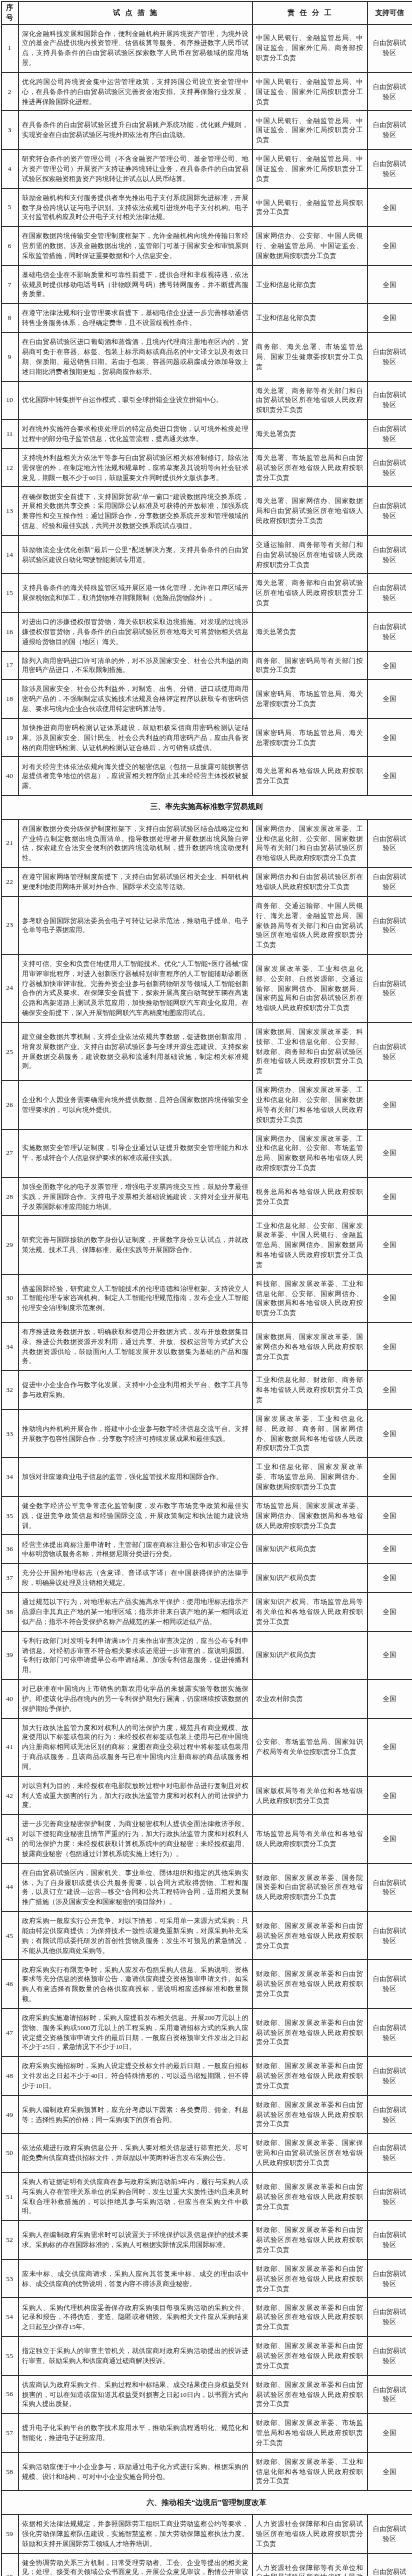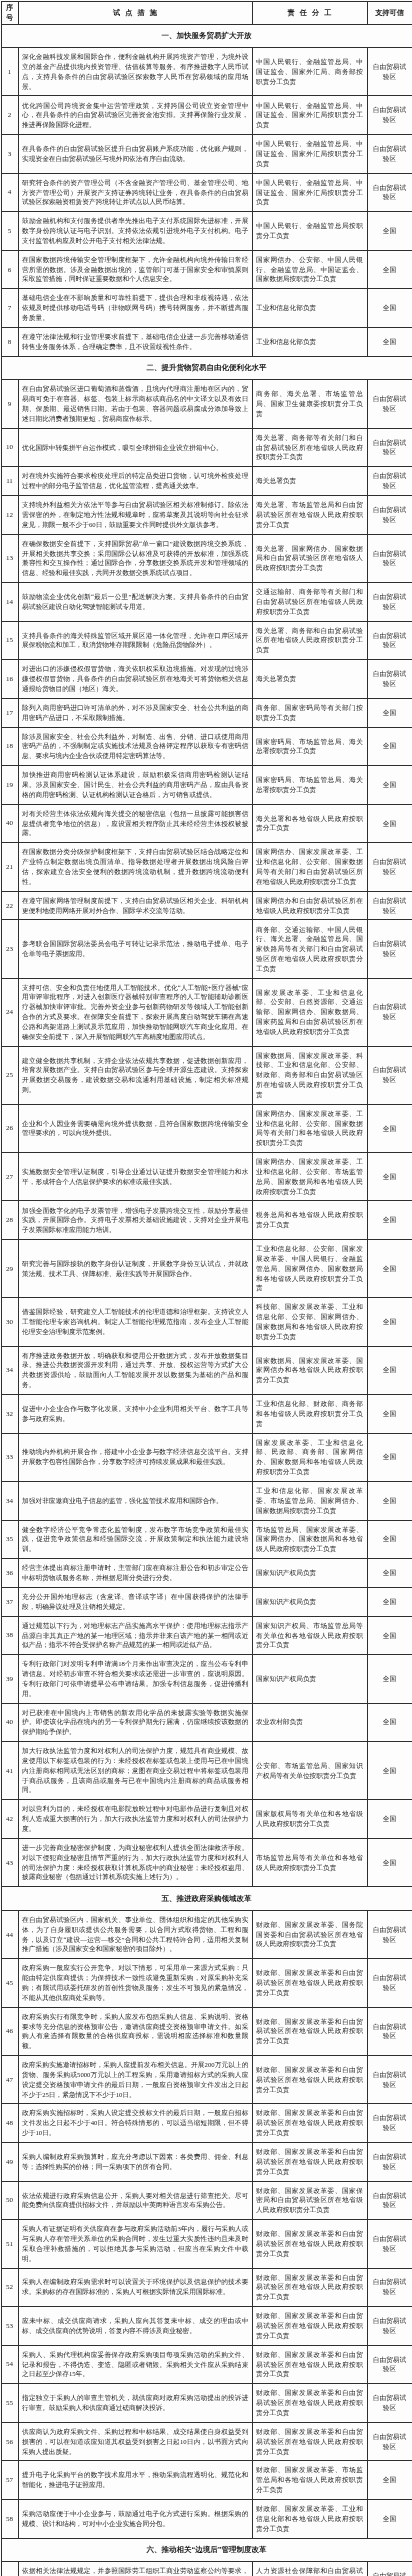--- a/index.html
+++ b/index.html
@@ -91,23 +91,20 @@
     </colgroup>
     <thead>
       <tr>
         <th>序号</th>
         <th class="th-spaced">试点措施</th>
         <th class="th-spaced">责任分工</th>
         <th>支持可信</th>
       </tr>
     </thead>
     <tbody>
-        <tr class="section-row">
-          <td colspan="4">一、加快服务贸易扩大开放</td>
-        </tr>
         <tr>
           <td class="no-cell">1</td>
           <td class="measure-cell">深化金融科技发展和国际合作，便利金融机构开展跨境资产管理，为境外设立的基金产品提供境内投资管理、估值核算等服务。有序推进数字人民币试点，支持具备条件的自由贸易试验区探索数字人民币在贸易领域的应用场景。</td>
           <td class="resp-cell">中国人民银行、金融监管总局、中国证监会、国家外汇局、商务部按职责分工负责</td>
           <td class="scope-cell">自由贸易试验区</td>
         </tr>
         <tr>
           <td class="no-cell">2</td>
           <td class="measure-cell">优化跨国公司跨境资金集中运营管理政策，支持跨国公司设立资金管理中心，在具备条件的自由贸易试验区完善资金池安排。支持再保险行业发展，推进再保险国际化进程。</td>
           <td class="resp-cell">中国人民银行、金融监管总局、中国证监会、国家外汇局按职责分工负责</td>
@@ -142,23 +139,20 @@
           <td class="measure-cell">基础电信企业在不影响质量和可靠性前提下，提供合理和非歧视待遇，依法依规及时提供移动电话号码（非物联网号码）携号转网服务，并不断提高服务质量。</td>
           <td class="resp-cell">工业和信息化部负责</td>
           <td class="scope-cell">全国</td>
         </tr>
         <tr>
           <td class="no-cell">8</td>
           <td class="measure-cell">在遵守法律法规和行业管理要求前提下，基础电信企业进一步完善移动通信转售业务服务体系，合理确定费率，且不设置歧视性条件。</td>
           <td class="resp-cell">工业和信息化部负责</td>
           <td class="scope-cell">全国</td>
         </tr>
-        <tr class="section-row">
-          <td colspan="4">二、提升货物贸易自由化便利化水平</td>
-        </tr>
         <tr>
           <td class="no-cell">9</td>
           <td class="measure-cell">在自由贸易试验区进口葡萄酒和蒸馏酒，且境内代理商注册地在区内的，贸易商可免于在容器、标签、包装上标示商标或商品名的中文译文以及有效日期、保质期、最迟销售日期。若由于包装、容器问题或易腐成分添加导致上述日期比消费者预期更短，贸易商应作标示。</td>
           <td class="resp-cell">商务部、海关总署、市场监管总局、国家卫生健康委按职责分工负责</td>
           <td class="scope-cell">自由贸易试验区</td>
         </tr>
         <tr>
           <td class="no-cell">10</td>
           <td class="measure-cell">优化国际中转集拼平台运作模式，吸引全球拼箱企业设立拼箱中心。</td>
           <td class="resp-cell">海关总署、商务部等有关部门和自由贸易试验区所在地省级人民政府按职责分工负责</td>
@@ -217,20 +211,23 @@
           <td class="measure-cell">加快推进商用密码检测认证体系建设，鼓励积极采信商用密码检测认证结果。涉及国家安全、国计民生、社会公共利益的商用密码产品，应由具备资格的商用密码检测、认证机构检测认证合格后，方可销售或提供。</td>
           <td class="resp-cell">国家密码局、市场监管总局、海关总署按职责分工负责</td>
           <td class="scope-cell">全国</td>
         </tr>
         <tr>
           <td class="no-cell">40</td>
           <td class="measure-cell">对有关经营主体依法依规向海关提交的秘密信息（包括一旦披露可能损害信息提供者竞争地位的信息），应设置相关程序防止其未经经营主体授权被披露。</td>
           <td class="resp-cell">海关总署和各地省级人民政府按职责分工负责</td>
           <td class="scope-cell">全国</td>
         </tr>
+        <tr class="section-row">
+          <td colspan="4">三、率先实施高标准数字贸易规则</td>
+        </tr>
         <tr>
           <td class="no-cell">21</td>
           <td class="measure-cell">在国家数据分类分级保护制度框架下，支持自由贸易试验区结合战略定位和产业特点制定数据出境负面清单。指导数据处理者开展数据出境风险自评估，探索建立合法安全便利的数据跨境流动机制，提升数据跨境流动便利性。</td>
           <td class="resp-cell">国家网信办、国家发展改革委、工业和信息化部、公安部、国家数据局等有关部门和自由贸易试验区所在地省级人民政府按职责分工负责</td>
           <td class="scope-cell">自由贸易试验区</td>
         </tr>
         <tr>
           <td class="no-cell">22</td>
           <td class="measure-cell">在遵守国家网络管理制度前提下，支持自由贸易试验区相关企业、科研机构更便利地使用网络开展对外合作、国际学术交流等活动。</td>
           <td class="resp-cell">国家网信办和自由贸易试验区所在地省级人民政府按职责分工负责</td>
@@ -354,23 +351,20 @@
           <td class="no-cell">42</td>
           <td class="measure-cell">对以营利为目的，未经授权在电影院放映过程中对电影作品进行复制且对权利人造成重大损害的行为，加大行政执法监管力度和对权利人的司法保护力度。</td>
           <td class="resp-cell">国家版权局等有关单位和各地省级人民政府按职责分工负责</td>
           <td class="scope-cell">全国</td>
         </tr>
         <tr>
           <td class="no-cell">43</td>
           <td class="measure-cell">进一步完善商业秘密保护制度，为商业秘密权利人提供全面法律救济手段。对以下侵犯商业秘密且情节严重的行为，加大行政执法监管力度和对权利人的司法保护力度：未经授权获取计算机系统中的商业秘密；未经授权盗用、披露商业秘密（包括通过计算机系统实施上述行为）。</td>
           <td class="resp-cell">市场监管总局等有关单位和各地省级人民政府按职责分工负责</td>
           <td class="scope-cell">全国</td>
-        </tr>
-        <tr class="section-row">
-          <td colspan="4">五、推进政府采购领域改革</td>
         </tr>
         <tr>
           <td class="no-cell">44</td>
           <td class="measure-cell">在自由贸易试验区内，国家机关、事业单位、团体组织和指定的其他采购实体，为了自身履职或提供公共服务需要，以合同方式取得货物、工程和服务，以及订立“建设—运营—移交”合同和公共工程特许合同，适用相关复制推广措施（涉及国家安全和国家秘密的项目除外）。</td>
           <td class="resp-cell">财政部、国家发展改革委、国务院国资委和自由贸易试验区所在地省级人民政府按职责分工负责</td>
           <td class="scope-cell">自由贸易试验区</td>
         </tr>
         <tr>
           <td class="no-cell">45</td>
           <td class="measure-cell">政府采购一般应实行公开竞争。对以下情形，可采用单一来源方式采购：只能由特定供应商提供；为保持技术一致性或避免重新采购，对原采购补充采购；有限试用或委托研发的首创性货物及服务；发生不可预见的紧急情况，不能从其他供应商处采购等。</td>

